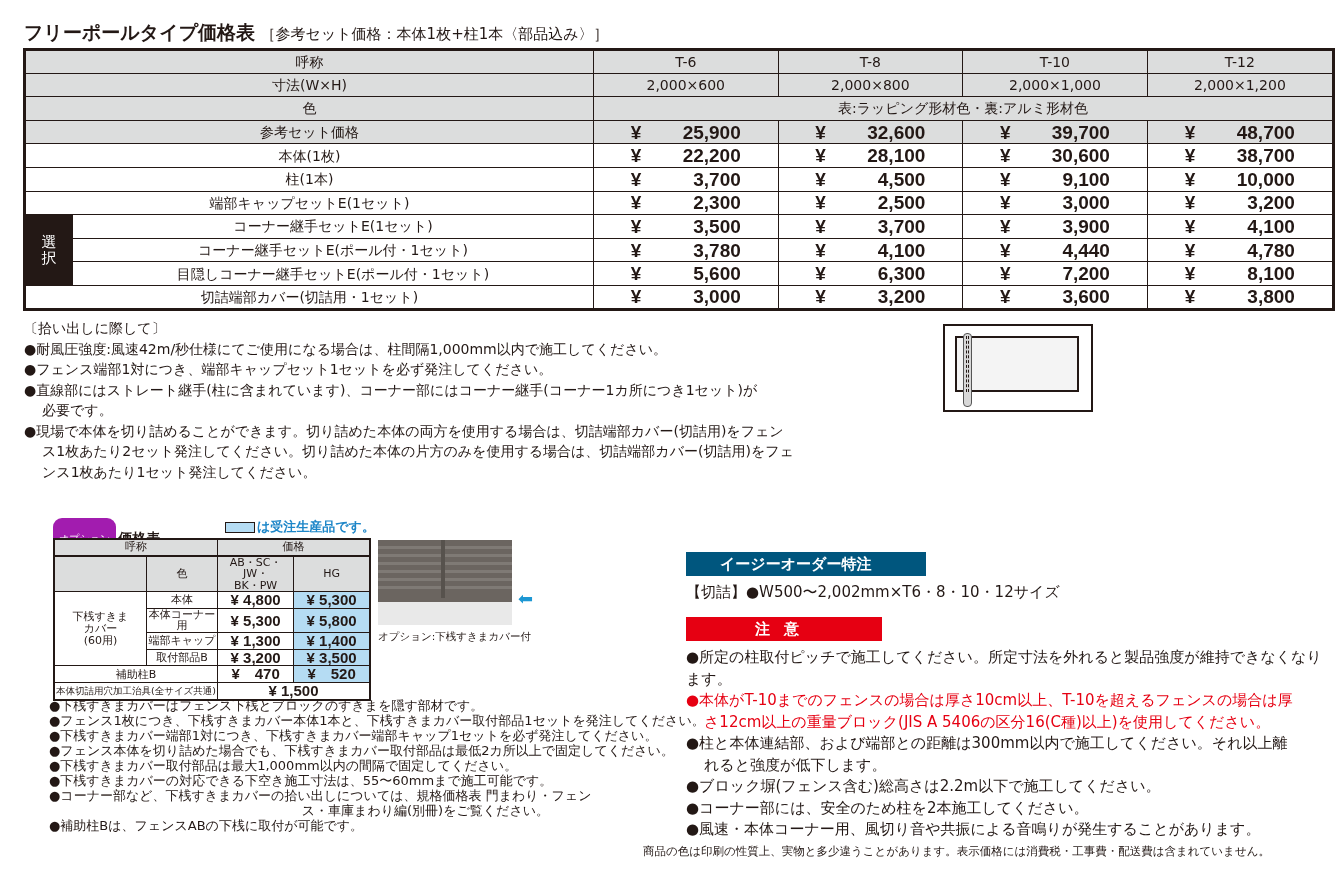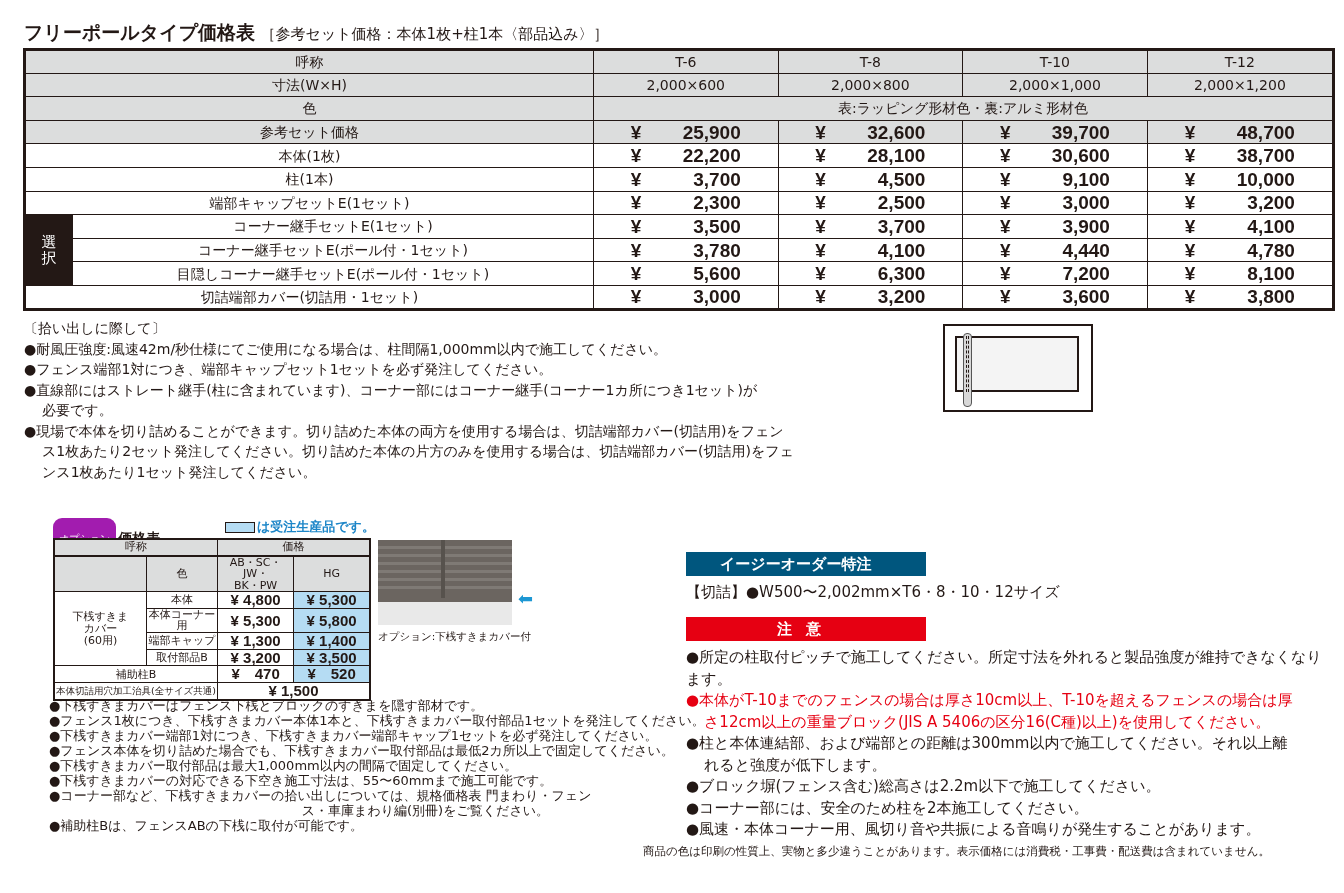--- a/index.html
+++ b/index.html
@@ -44,21 +44,21 @@
   .photo .post { position: absolute; left: 63px; top: 0; width: 4px; height: 58px; background: #57524d; }
   .photo .ground { position: absolute; left: 0; top: 62px; width: 134px; height: 23px; background: #e9e9e9; }
   .arrow { position: absolute; left: 518px; top: 590px; color: #1d97d3; font-size: 18px; line-height: 1; }
   .photo-cap { position: absolute; left: 378px; top: 630px; font-size: 10.5px; white-space: nowrap; }
 
   .opt-notes { position: absolute; left: 49px; top: 698px; font-size: 13px; line-height: 15px; width: 500px; white-space: nowrap; }
   .opt-notes .ind { padding-left: 10px; text-align: right; }
 
   .bar { position: absolute; color: #ffffff; font-weight: bold; font-size: 15px; height: 24px; line-height: 24px; }
   .bar.blue { left: 686px; top: 552px; width: 240px; background: #00567e; padding-left: 34px; }
-  .bar.red { left: 686px; top: 617px; width: 240px; background: #e60012; text-align: center; letter-spacing: 14px; }
+  .bar.red { left: 686px; top: 617px; width: 196px; background: #e60012; text-align: center; letter-spacing: 14px; }
   .kiri { position: absolute; left: 686px; top: 583px; font-size: 15px; white-space: nowrap; text-align: center; }
 
   .caution { position: absolute; left: 686px; top: 647px; font-size: 15px; line-height: 21.5px; width: 650px; }
   .caution .red { color: #e60012; }
   .caution .ind { padding-left: 18px; }
 
   .footer { position: absolute; left: 643px; top: 844px; font-size: 11.5px; white-space: nowrap; }
 </style>
 </head>
 <body>

